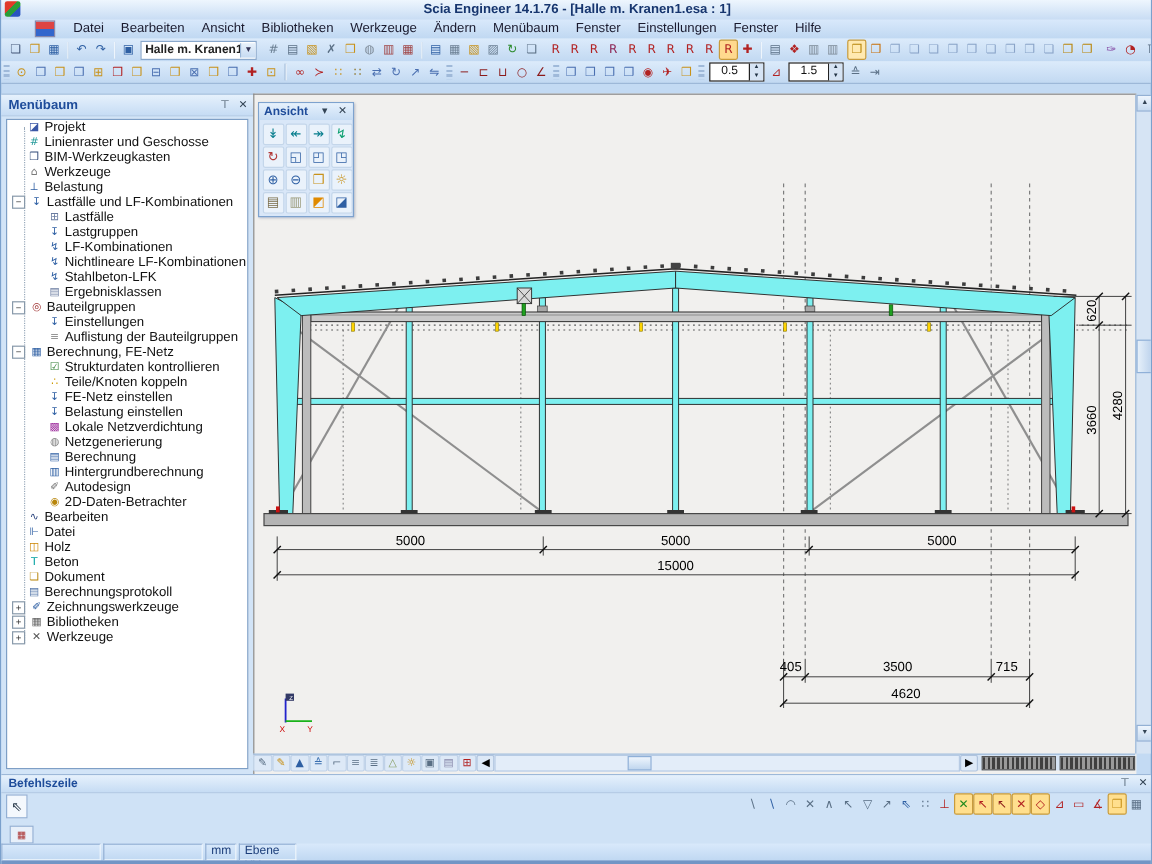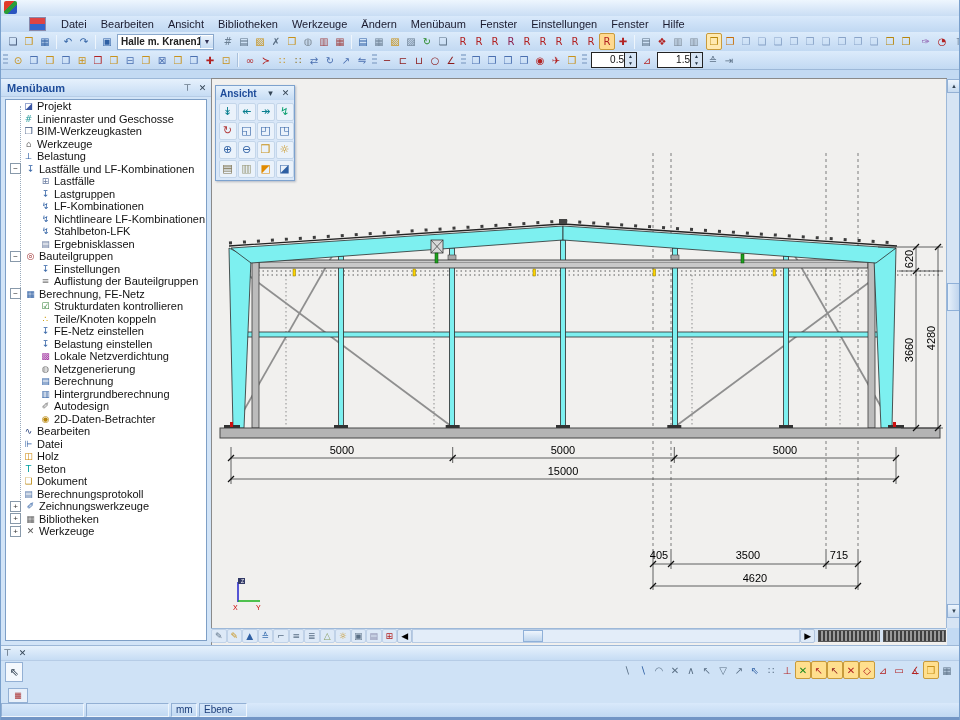--- a/index.html
+++ b/index.html
@@ -27,21 +27,21 @@
   .tgroup{display:inline-flex;align-items:center;}
   .tbtn{width:14px;height:15px;display:inline-flex;align-items:center;justify-content:center;
         font-family:"DejaVu Sans",sans-serif;font-size:10px;border:1px solid transparent;border-radius:2px;}
   .tbtn.hl{border:1px solid #c89b3c;}
   .combo{width:95px;height:14px;background:#fff;border:1px solid #8aa8cc;display:inline-flex;
          align-items:center;margin:0 2px;}
   .combo .cval{flex:1;font-size:10px;font-weight:bold;color:#222;padding-left:3px;white-space:nowrap;overflow:hidden;}
   .combo .carr{width:12px;height:12px;background:linear-gradient(#e8f1fb,#c6dbf2);border-left:1px solid #9ab6d8;
          font-size:7px;display:flex;align-items:center;justify-content:center;color:#335;}
   .spin{width:44px;height:14px;background:#fff;border:1px solid #222;display:inline-flex;margin:0 2px;}
-  .spin .sval{flex:1;font-size:10px;text-align:right;color:#111;line-height:13px;}
+  .spin .sval{flex:1;font-size:10px;text-align:center;color:#111;line-height:13px;}
   .spin .sbtns{width:11px;display:flex;flex-direction:column;border-left:1px solid #222;}
   .spin .sbtns span{flex:1;font-size:5px;line-height:6px;text-align:center;background:#d6e4f4;color:#234;}
   
   .panel{left:0;top:78px;width:210px;height:567px;background:#d2e4f7;border-top:1px solid #9db8d8;}
   .phead{position:absolute;left:0;top:0;width:210px;height:17px;background:linear-gradient(#e6f1fc,#c6dcf4);
          display:flex;align-items:center;border-bottom:1px solid #b6cce6;}
   .phead .ptit{flex:1;font-size:11px;font-weight:bold;color:#1e4c9a;padding-left:6px;}
   .pbtn{width:13px;height:13px;font-size:9px;color:#345;display:inline-flex;align-items:center;
         justify-content:center;margin-right:2px;font-family:"DejaVu Sans",sans-serif;}
   .treebox{position:absolute;left:4px;top:20px;width:200px;height:540px;background:#fff;
@@ -89,20 +89,21 @@
   .bottomstrip{left:0;top:717px;width:960px;height:3px;background:#7295c5;}
   svg text{font-family:"Liberation Sans",sans-serif;}
   .aq{fill:#7df0f0;stroke:#2b2b2b;stroke-width:0.8;}
   .dimt{font-size:11px;fill:#000;}
 </style>
 </head>
 <body>
 
 <div class="abs titlebar">
   <span class="applogo"></span>
+  <span class="tit">Scia Engineer 14.1.76 - [Halle m. Kranen1.esa : 1]</span>
 </div>
 
 <div class="abs menubar">
   <span class="docicon"></span>
   <span class="tgroup">
 
   <span class="menu-item">Datei</span>
       <span class="menu-item">Bearbeiten</span>
       <span class="menu-item">Ansicht</span>
       <span class="menu-item">Bibliotheken</span>
@@ -901,20 +902,21 @@
   <span class="htrack" style="width:390px;">
     <span class="hthumb"></span>
   </span>
   <span class="tbtn" style="background:#dde9f7;border:1px solid #b0c4de;">▶</span>
   <span class="hatch" style="width:60px;"></span>
   <span class="hatch" style="width:62px;"></span>
 </div>
 
 <div class="abs cmd">
   <div class="cmdhead">
+    <span class="ptit">Befehlszeile</span>
     <span class="pbtn">⊤</span>
     <span class="pbtn">✕</span>
   </div>
   <span class="arrowbtn">⇖</span>
   <div class="snapbar">
 
   <span class="tbtn">
         <span style="color: rgb(90, 111, 133);">∖</span>
       </span>
       <span class="tbtn">

